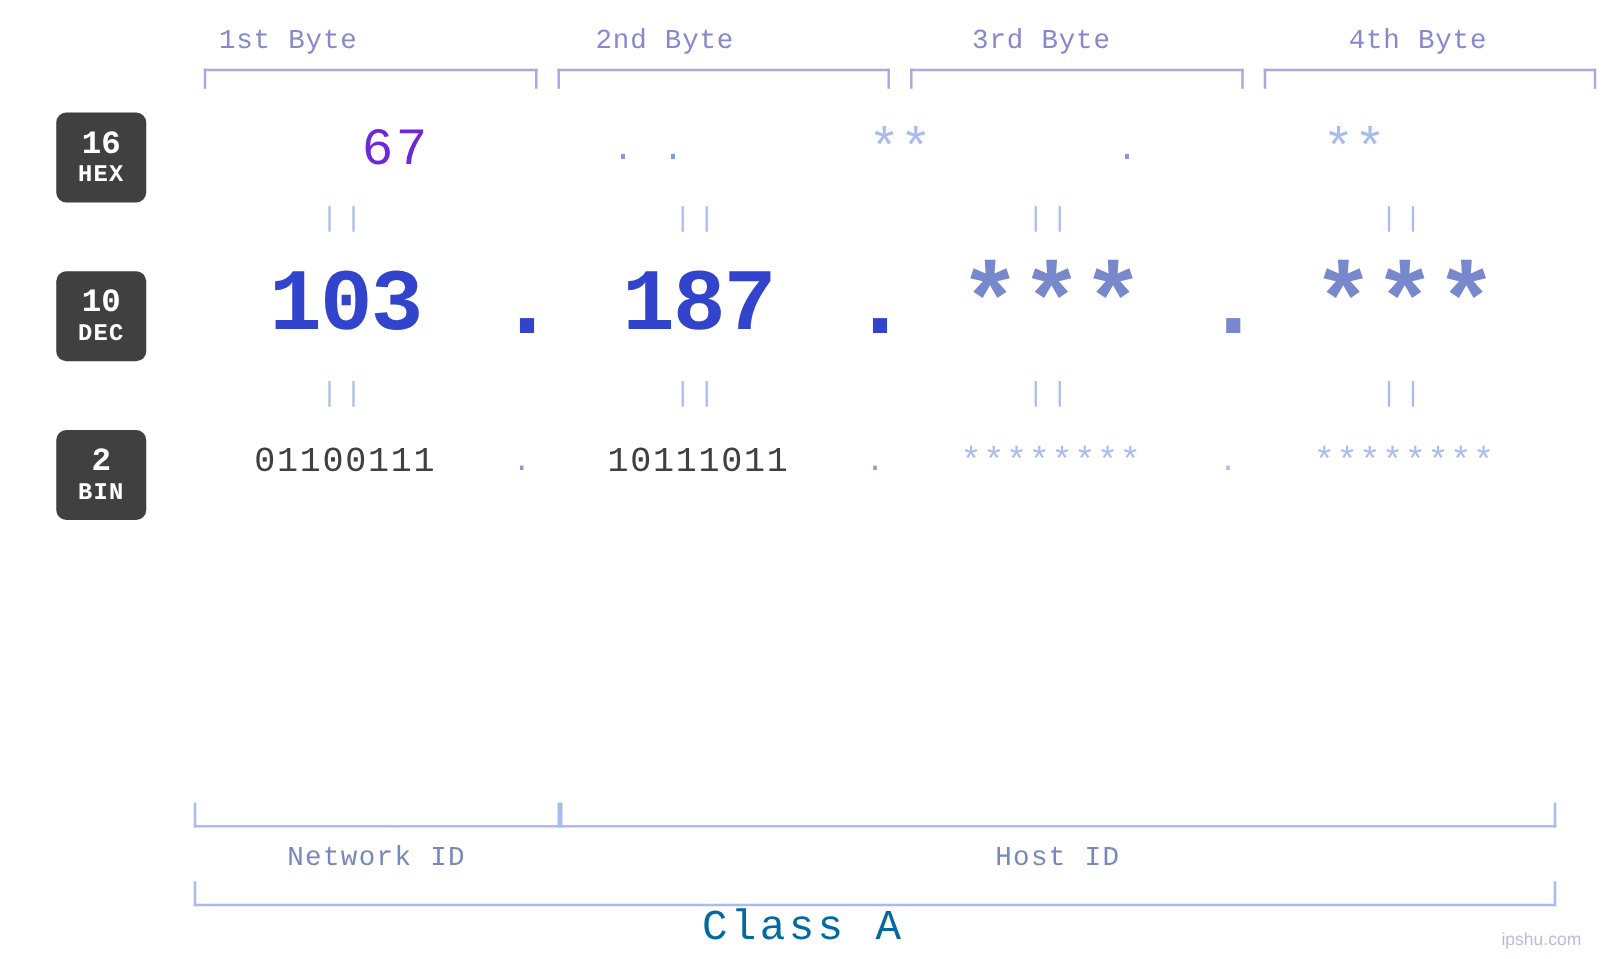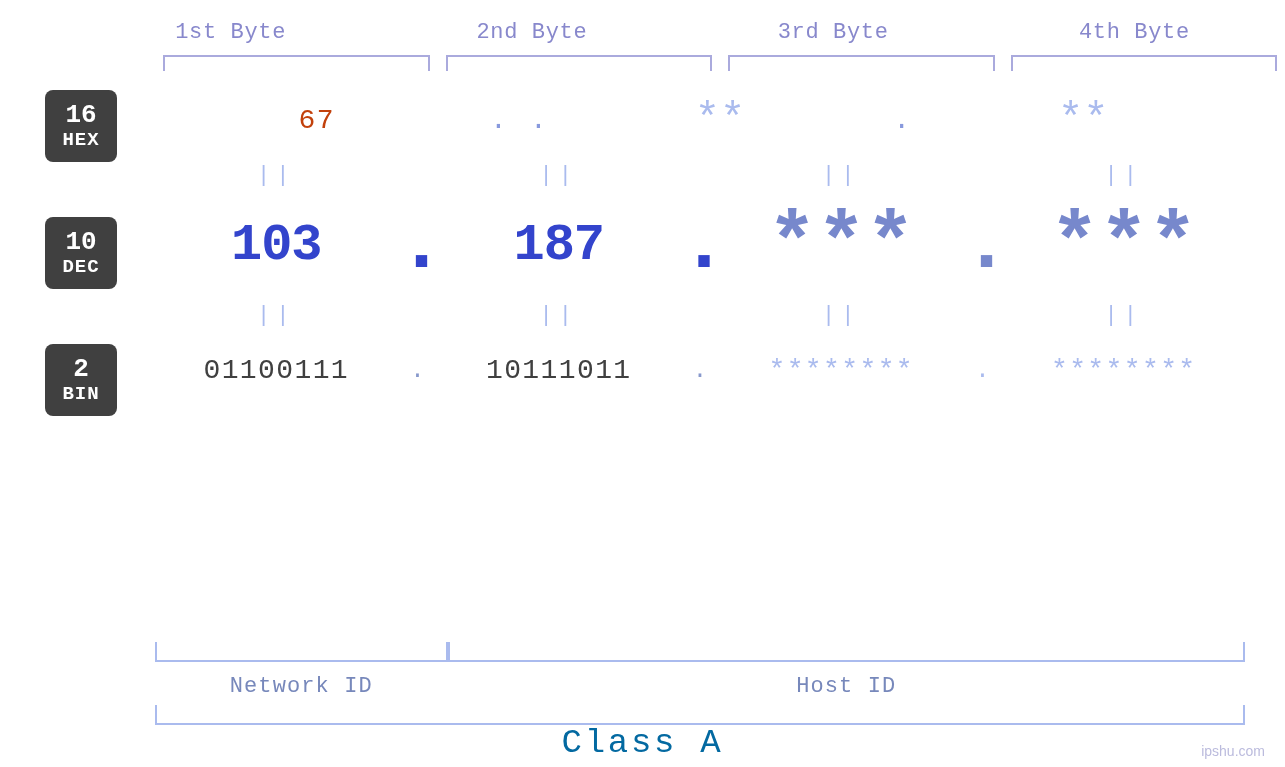--- a/index.html
+++ b/index.html
@@ -141,22 +141,22 @@
     }
 
     .dot-cell {
       width: 40px;
       text-align: center;
       color: #8899dd;
       font-size: 28px;
     }
 
     .hex-val {
-      color: #c2410c;
-      font-size: 28px;
+      color: #6d28d9;
+      font-size: 42px;
       letter-spacing: 0.05em;
     }
 
     .hex-asterisk {
       color: #aabbee;
       font-size: 42px;
     }
 
     
     .equals-row {
@@ -181,21 +181,21 @@
     
     .dec-row {
       display: flex;
       align-items: center;
       justify-content: space-around;
       height: 110px;
     }
 
     .dec-val {
       color: #3344cc;
-      font-size: 52px;
+      font-size: 70px;
       font-weight: bold;
       letter-spacing: -0.02em;
     }
 
     .dec-asterisk {
       color: #7788cc;
       font-size: 82px;
       font-weight: bold;
     }
 

